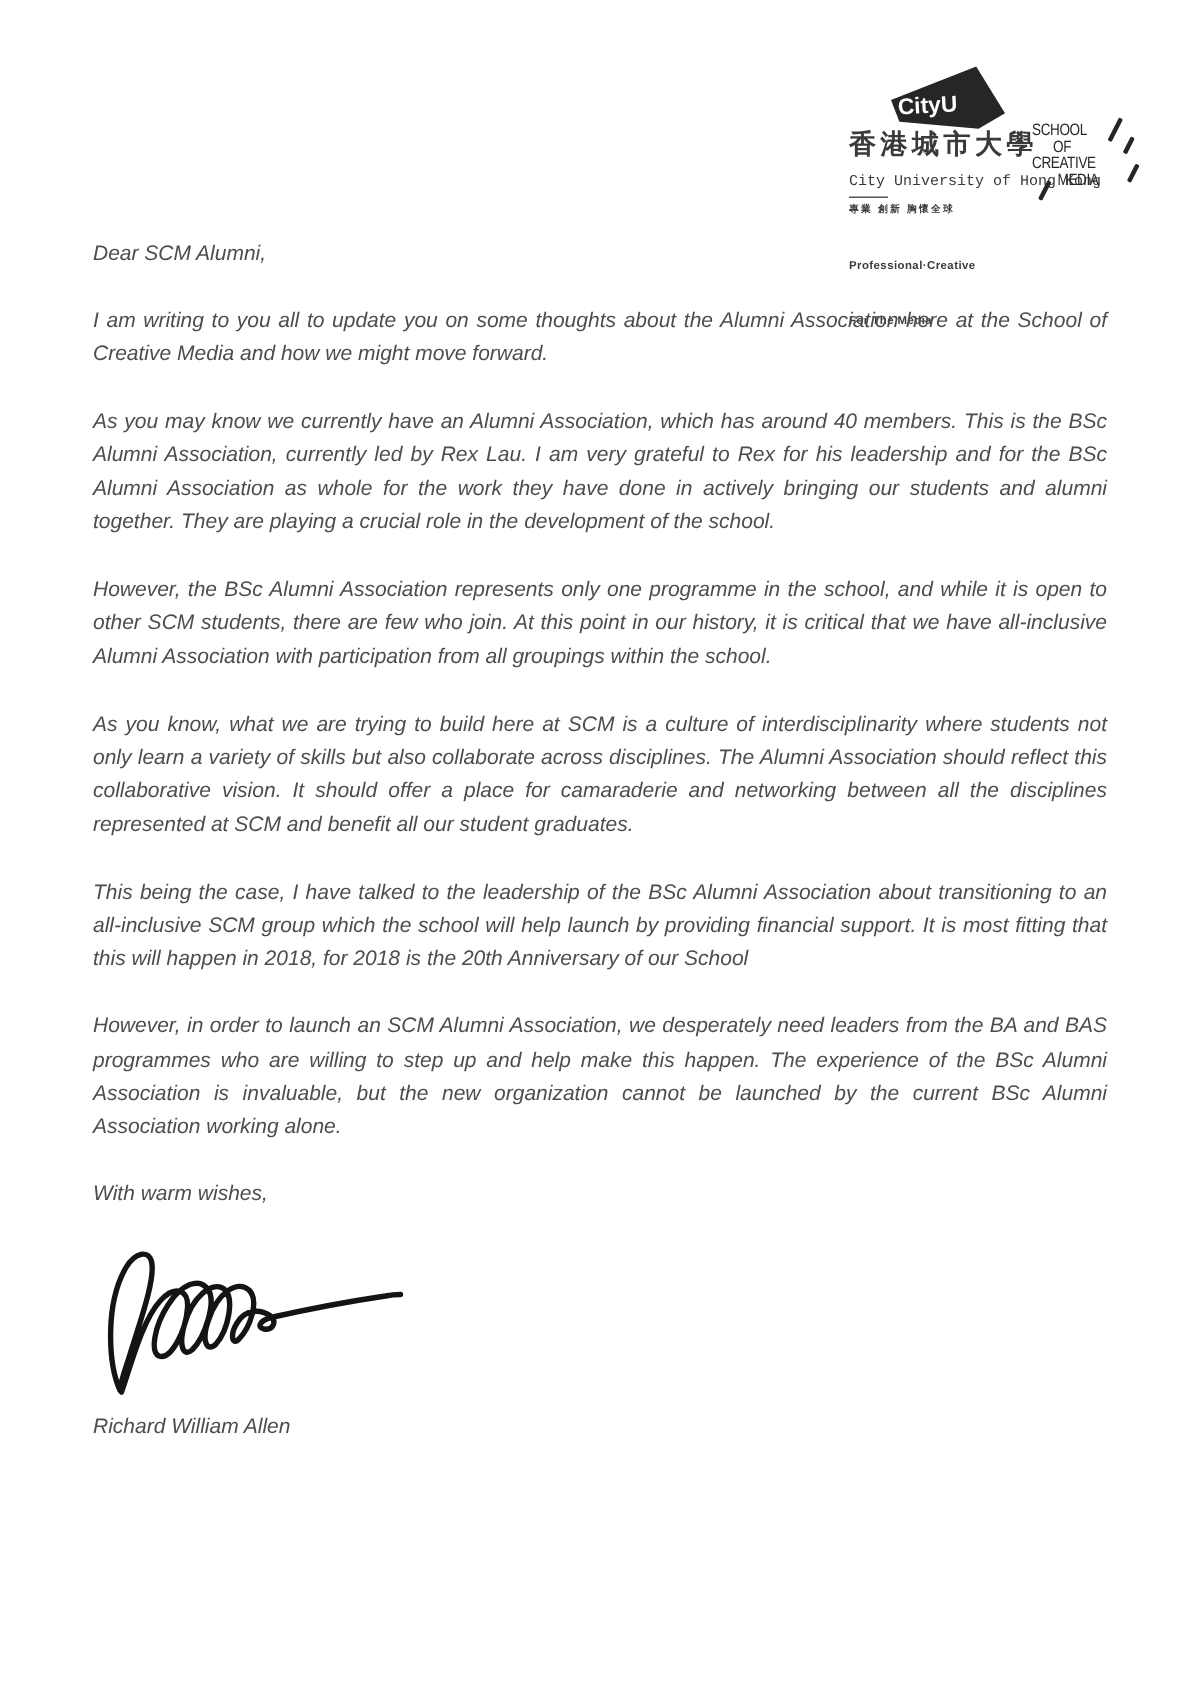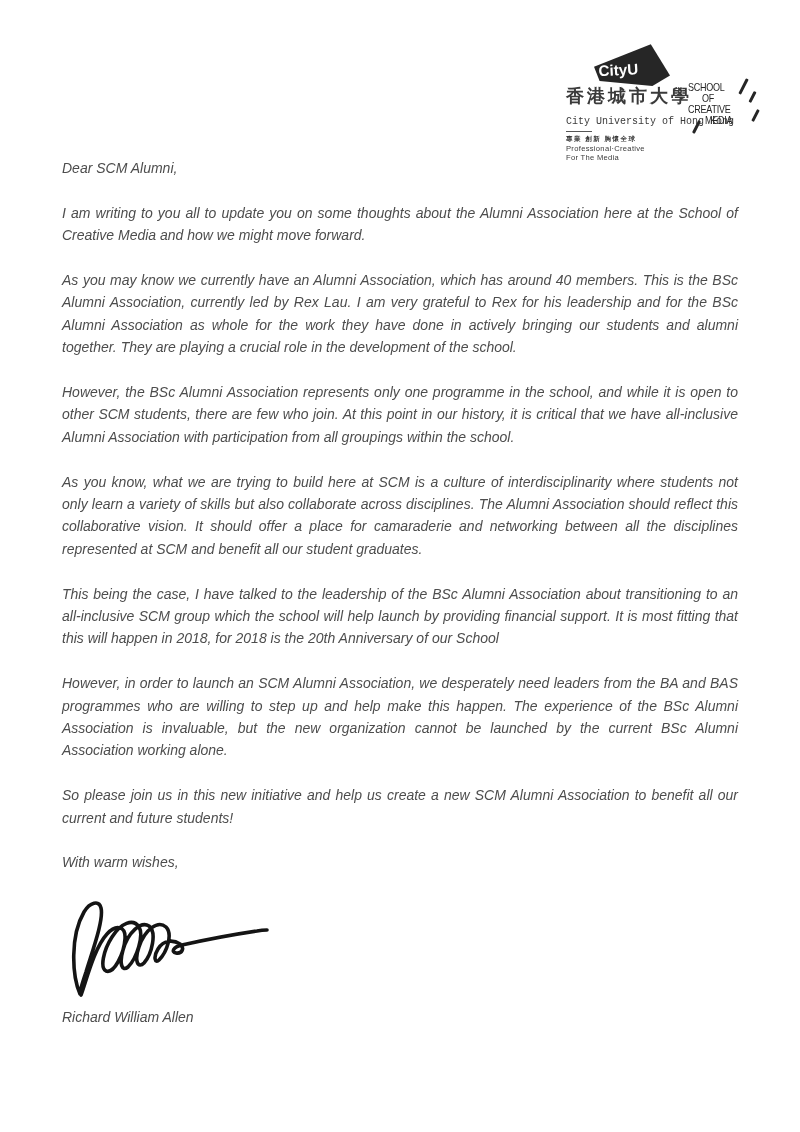--- a/index.html
+++ b/index.html
@@ -20,21 +20,21 @@
   .cityu-logo { position: absolute; left: 566px; top: 36px; width: 110px; }
   .cityu-mark { position: absolute; left: 24px; top: 0; width: 80px; height: 55px; }
   .cityu-textblock { position: absolute; left: 0; top: 48px; width: 120px; color: #2b2b2b; }
   .cityu-cn {
     font-size: 18px; font-weight: bold; letter-spacing: 3px;
     color: #3a3a3a; white-space: nowrap;
   }
   .cityu-en { font-size: 10px; color: #3a3a3a; margin-top: 8px; white-space: nowrap; font-family: Liberation Mono, monospace; }
   .cityu-rule { width: 26px; height: 1px; background: #555; margin: 4px 0 3px 0; }
   .cityu-tag-cn { font-size: 6.5px; font-weight: bold; color: #3a3a3a; letter-spacing: 1.5px; white-space: nowrap; }
-  .cityu-tag1, .cityu-tag2 { font-size: 7.6px; font-weight: normal; color: #3a3a3a; letter-spacing: 0.3px; line-height: 9px; white-space: nowrap; }
+  .cityu-tag1, .cityu-tag2 { font-size: 7.6px; font-weight: bold; color: #3a3a3a; letter-spacing: 0.3px; line-height: 9px; white-space: nowrap; margin-top: 28px; }
 
   .scm-logo {
     position: absolute; left: 688px; top: 82px; width: 72px; height: 56px;
     color: #262626;
     font-weight: normal;
     line-height: 11px;
   }
   .scm-line { font-size: 11px; letter-spacing: -0.3px; transform: scaleX(0.82); transform-origin: left; white-space: nowrap; }
   .scm-line.of       { margin-left: 14px; }
   .scm-line.media    { margin-left: 17px; }
@@ -99,21 +99,20 @@
 
   <div class="letter">
     <p class="salutation">Dear SCM Alumni,</p>
 
     <p>I am writing to you all to update you on some thoughts about the Alumni Association here at the School of Creative Media and how we might move forward.</p>
     <p>As you may know we currently have an Alumni Association, which has around 40 members. This is the BSc Alumni Association, currently led by Rex Lau. I am very grateful to Rex for his leadership and for the BSc Alumni Association as whole for the work they have done in actively bringing our students and alumni together. They are playing a crucial role in the development of the school.</p>
     <p>However, the BSc Alumni Association represents only one programme in the school, and while it is open to other SCM students, there are few who join. At this point in our history, it is critical that we have all-inclusive Alumni Association with participation from all groupings within the school.</p>
     <p>As you know, what we are trying to build here at SCM is a culture of interdisciplinarity where students not only learn a variety of skills but also collaborate across disciplines. The Alumni Association should reflect this collaborative vision. It should offer a place for camaraderie and networking between all the disciplines represented at SCM and benefit all our student graduates.</p>
     <p>This being the case, I have talked to the leadership of the BSc Alumni Association about transitioning to an all-inclusive SCM group which the school will help launch by providing financial support. It is most fitting that this will happen in 2018, for 2018 is the 20th Anniversary of our School</p>
     <p>However, in order to launch an SCM Alumni Association, we desperately need leaders from the BA and BAS programmes who are willing to step up and help make this happen. The experience of the BSc Alumni Association is invaluable, but the new organization cannot be launched by the current BSc Alumni Association working alone.</p>
-    <p>So please join us in this new initiative and help us create a new SCM Alumni Association to benefit all our current and future students!</p>
 
     <p class="closing">With warm wishes,</p>
 
     <div class="signature-block">
       <svg width="205" height="104" viewBox="0 0 205 104" xmlns="http://www.w3.org/2000/svg">
         <path d="M 16,98
                  C 8,80 6,40 20,16
                  C 26,6 35,4 37,12
                  C 40,24 28,56 22,76
                  C 18,88 15,97 17,99

